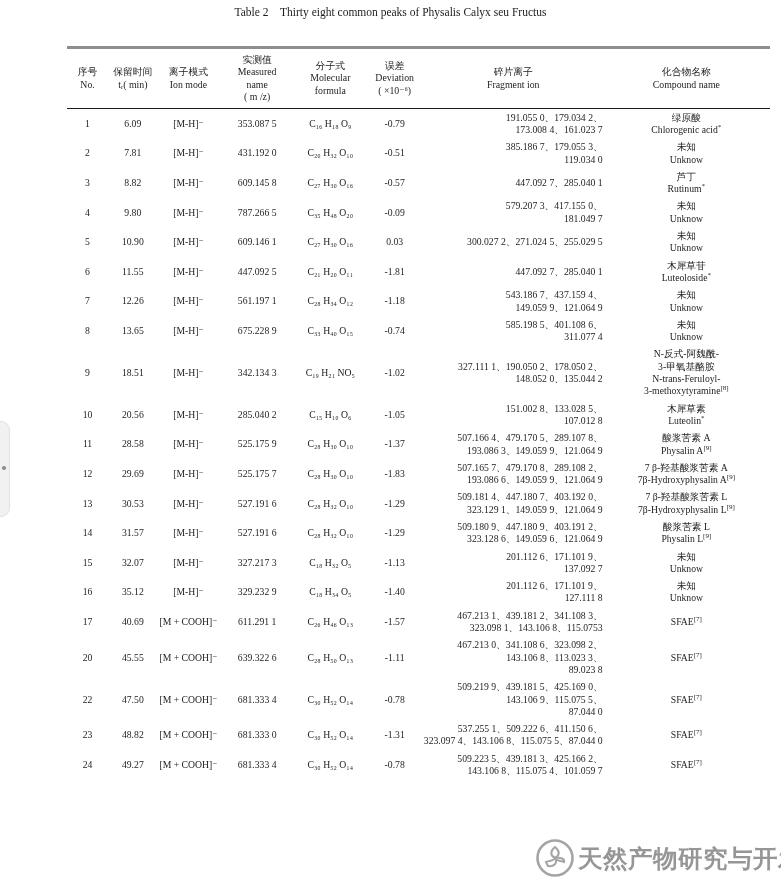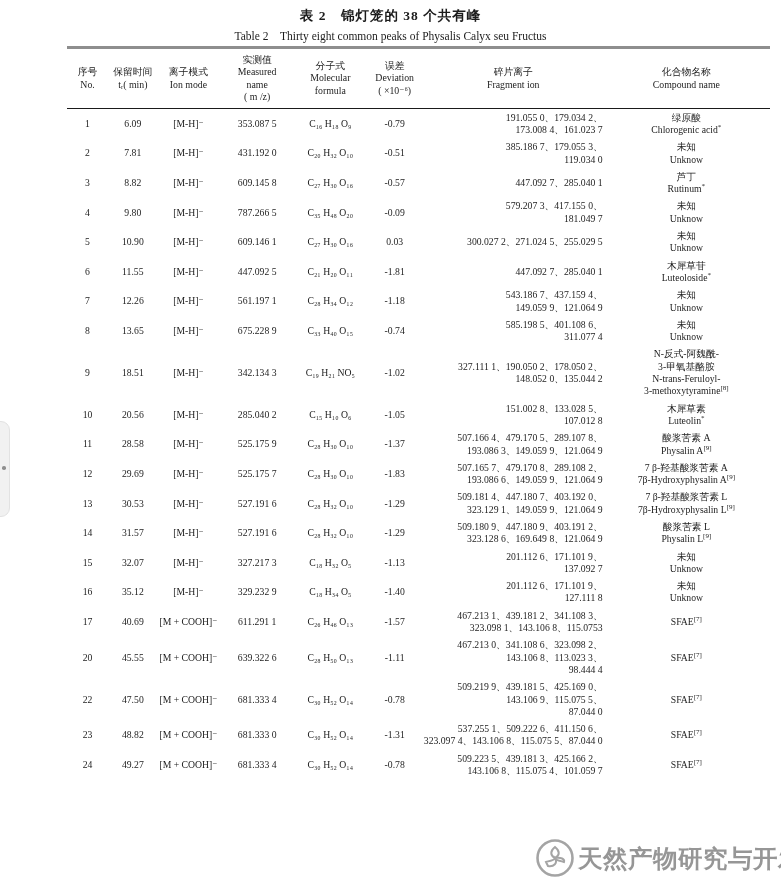--- a/index.html
+++ b/index.html
@@ -47,21 +47,20 @@
   .watermark .wm-logo{width:42px;height:42px;flex:0 0 auto;margin-right:2px;}
   .watermark .wm-text{
     font-size:24.5px;font-weight:bold;color:#565656;white-space:nowrap;
     letter-spacing:0.5px;font-family:"Liberation Serif","DejaVu Serif",serif;
   }
 </style>
 </head>
 <body>
 
 <div class="header-block">
-  <div class="title-cn">表 2　锦灯笼的 38 个共有峰</div>
   <div class="title-en">Table 2　Thirty eight common peaks of Physalis Calyx seu Fructus</div>
 </div>
 
 <div class="tablewrap">
   <table class="peaks-table">
     <colgroup>
       <col style="width:6.0%">
       <col style="width:7.2%">
       <col style="width:8.8%">
       <col style="width:11.0%">
@@ -320,21 +319,21 @@
         </tr>
         <tr>
           <td class="c-no">14</td>
           <td class="c-rt">31.57</td>
           <td class="c-ion">[M-H]⁻</td>
           <td class="c-meas">527.191 6</td>
           <td class="c-form">C₂₈ H₃₂ O₁₀</td>
           <td class="c-dev">-1.29</td>
           <td class="c-frag">
             <div>509.180 9、447.180 9、403.191 2、</div>
-            <div>323.128 6、169.649 8、121.064 9</div>
+            <div>323.128 6、149.059 6、121.064 9</div>
           </td>
           <td class="c-name">
             <div>酸浆苦素 L</div>
             <div>Physalin L<sup>[9]</sup></div>
           </td>
         </tr>
         <tr>
           <td class="c-no">15</td>
           <td class="c-rt">32.07</td>
           <td class="c-ion">[M-H]⁻</td>
@@ -384,21 +383,21 @@
         <tr>
           <td class="c-no">20</td>
           <td class="c-rt">45.55</td>
           <td class="c-ion">[M + COOH]⁻</td>
           <td class="c-meas">639.322 6</td>
           <td class="c-form">C₂₈ H₅₀ O₁₃</td>
           <td class="c-dev">-1.11</td>
           <td class="c-frag">
             <div>467.213 0、341.108 6、323.098 2、</div>
             <div>143.106 8、113.023 3、</div>
-            <div>98.444 4</div>
+            <div>89.023 8</div>
           </td>
           <td class="c-name">
             <div>SFAE<sup>[7]</sup></div>
           </td>
         </tr>
         <tr>
           <td class="c-no">22</td>
           <td class="c-rt">47.50</td>
           <td class="c-ion">[M + COOH]⁻</td>
           <td class="c-meas">681.333 4</td>

